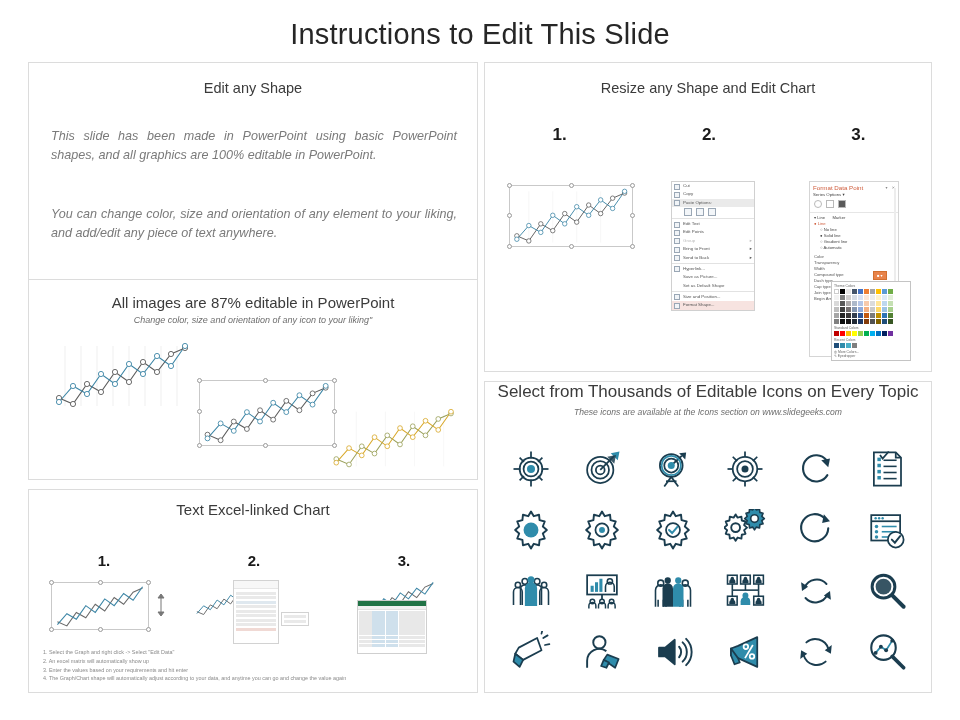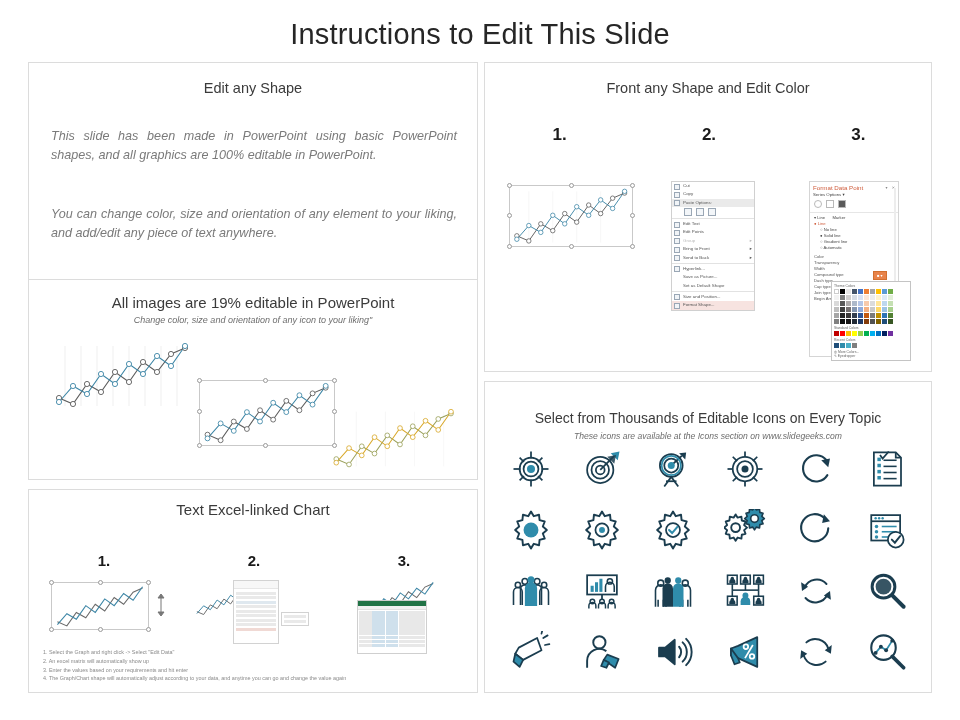--- a/index.html
+++ b/index.html
@@ -71,21 +71,21 @@
 
   
   #panelD { left: 484px; top: 62px; width: 448px; height: 310px; }
   #panelD .panel-title { margin-top: 17px; }
   .dsteps { position: absolute; left: 0; top: 62px; width: 448px; display: flex; }
   .dstep { flex: 1; text-align: center; }
   .dnum { font-size: 17px; font-weight: bold; color: #1a1a1a; }
 
   
   #panelE { left: 484px; top: 381px; width: 448px; height: 312px; }
-  #panelE .panel-title { margin-top: 28px; font-size: 14px; }
+  #panelE .panel-title { margin-top: 0; font-size: 17px; }
   #panelE .panel-sub { margin-top: 5px; font-size: 8.6px; }
   .icon-grid {
     position: absolute; left: 10px; top: 56px; width: 428px;
     display: grid; grid-template-columns: repeat(6, 1fr);
     grid-auto-rows: 61px; align-items: center; justify-items: center;
   }
   .ic { width: 42px; height: 42px; display: block; }
 
   
   .sel-box { position: absolute; border: 1px solid #c9c9c9; }
@@ -140,21 +140,21 @@
 
   <div class="slide-title">Instructions to Edit This Slide</div>
 
   <div class="panel" id="panelA">
     <div class="panel-title">Edit any Shape</div>
     <div class="para" id="paraA1">This slide has been made in PowerPoint using basic PowerPoint shapes, and all graphics are 100% editable in PowerPoint.</div>
     <div class="para" id="paraA2">You can change color, size and orientation of any element to your liking, and add/edit any piece of text anywhere.</div>
   </div>
 
   <div class="panel" id="panelB">
-    <div class="panel-title">All images are 19% editable in PowerPoint</div>
+    <div class="panel-title">All images are 87% editable in PowerPoint</div>
     <div class="panel-sub">Change color, size and orientation of any icon to your liking"</div>
 
     <svg class="chart-free" style="left:22px; top:62px;" width="145" height="68" viewBox="0 0 145 68">
       <g stroke="#dedede" stroke-width=".5">
         <line x1="14" y1="4" x2="14" y2="64"></line>
           <line x1="30" y1="4" x2="30" y2="64"></line>
         <line x1="46" y1="4" x2="46" y2="64"></line>
           <line x1="62" y1="4" x2="62" y2="64"></line>
         <line x1="78" y1="4" x2="78" y2="64"></line>
           <line x1="94" y1="4" x2="94" y2="64"></line>
@@ -381,21 +381,21 @@
 
     <div class="bullets">
       <div>1. Select the Graph and right click -&gt; Select "Edit Data"</div>
       <div>2. An excel matrix will automatically show up</div>
       <div>3. Enter the values based on your requirements and hit enter</div>
       <div>4. The Graph/Chart shape will automatically adjust according to your data, and anytime you can go and change the value again</div>
     </div>
   </div>
 
   <div class="panel" id="panelD">
-    <div class="panel-title">Front any Shape and Edit Color</div>
+    <div class="panel-title">Resize any Shape and Edit Chart</div>
 
     <div class="dsteps">
       <div class="dstep">
         <div class="dnum">1.</div>
       </div>
       <div class="dstep">
         <div class="dnum">2.</div>
       </div>
       <div class="dstep">
         <div class="dnum">3.</div>

